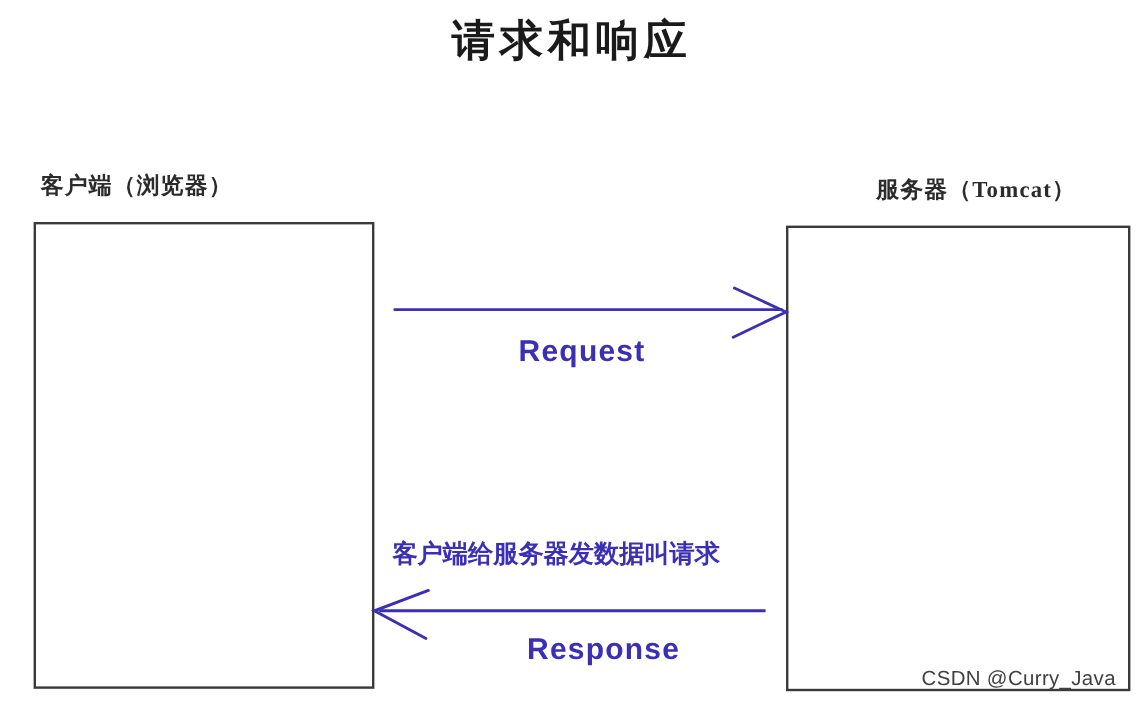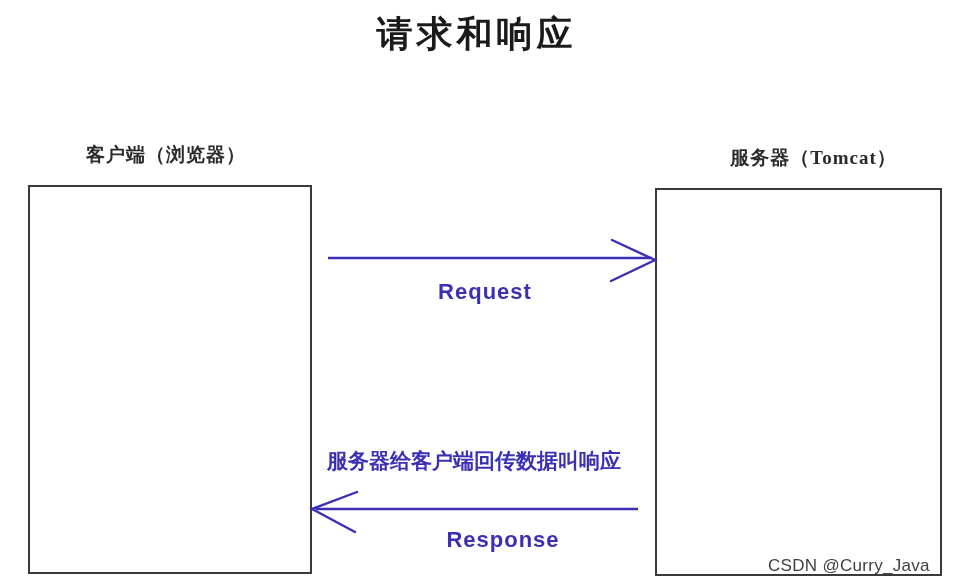--- a/index.html
+++ b/index.html
@@ -36,24 +36,24 @@
   .node-caption {
     position: absolute;
     font-family: "Liberation Serif", "DejaVu Serif", serif;
     font-size: 19px;
     font-weight: bold;
     color: #2b2b2b;
     white-space: nowrap;
     letter-spacing: 1px;
   }
   #client-caption {
-    left: 24px;
+    left: 34px;
     top: 142px;
     width: 284px;
-    text-align: center;
+    text-align: left;
     font-family: Liberation Mono, monospace;
   }
   #server-caption {
     left: 670px;
     top: 145px;
     width: 287px;
     text-align: center;
   }
 
   
@@ -103,21 +103,21 @@
   }
   #response-note {
     left: 327px;
     top: 448px;
     width: 322px;
   }
   .annot-en {
     position: absolute;
     color: #3b2fb5;
     font-family: "Liberation Sans", "DejaVu Sans", sans-serif;
-    font-size: 22px;
+    font-size: 25px;
     font-weight: bold;
     letter-spacing: 1px;
     text-align: center;
     white-space: nowrap;
   }
   #request-label {
     left: 330px;
     top: 279px;
     width: 310px;
   }
@@ -164,19 +164,19 @@
 
     <g>
       <line x1="316" y1="509" x2="638" y2="509" stroke="#3b2fb5" stroke-width="2.4"></line>
       <polyline points="357,492 312,509 355,532" fill="none" stroke="#3b2fb5" stroke-width="2.4" stroke-linecap="round" stroke-linejoin="miter"></polyline>
     </g>
   </svg>
 
 
   <div class="annot-en" id="request-label">Request</div>
 
-  <div class="annot-cn" id="response-note">服务器给客户端回传数据叫响应</div>
+  <div class="annot-cn" id="response-note">客户端给服务器发数据叫请求</div>
 
   <div class="annot-en" id="response-label">Response</div>
 
   <div id="watermark">CSDN @Curry_Java</div>
 
 </div>
 
 </body></html>

